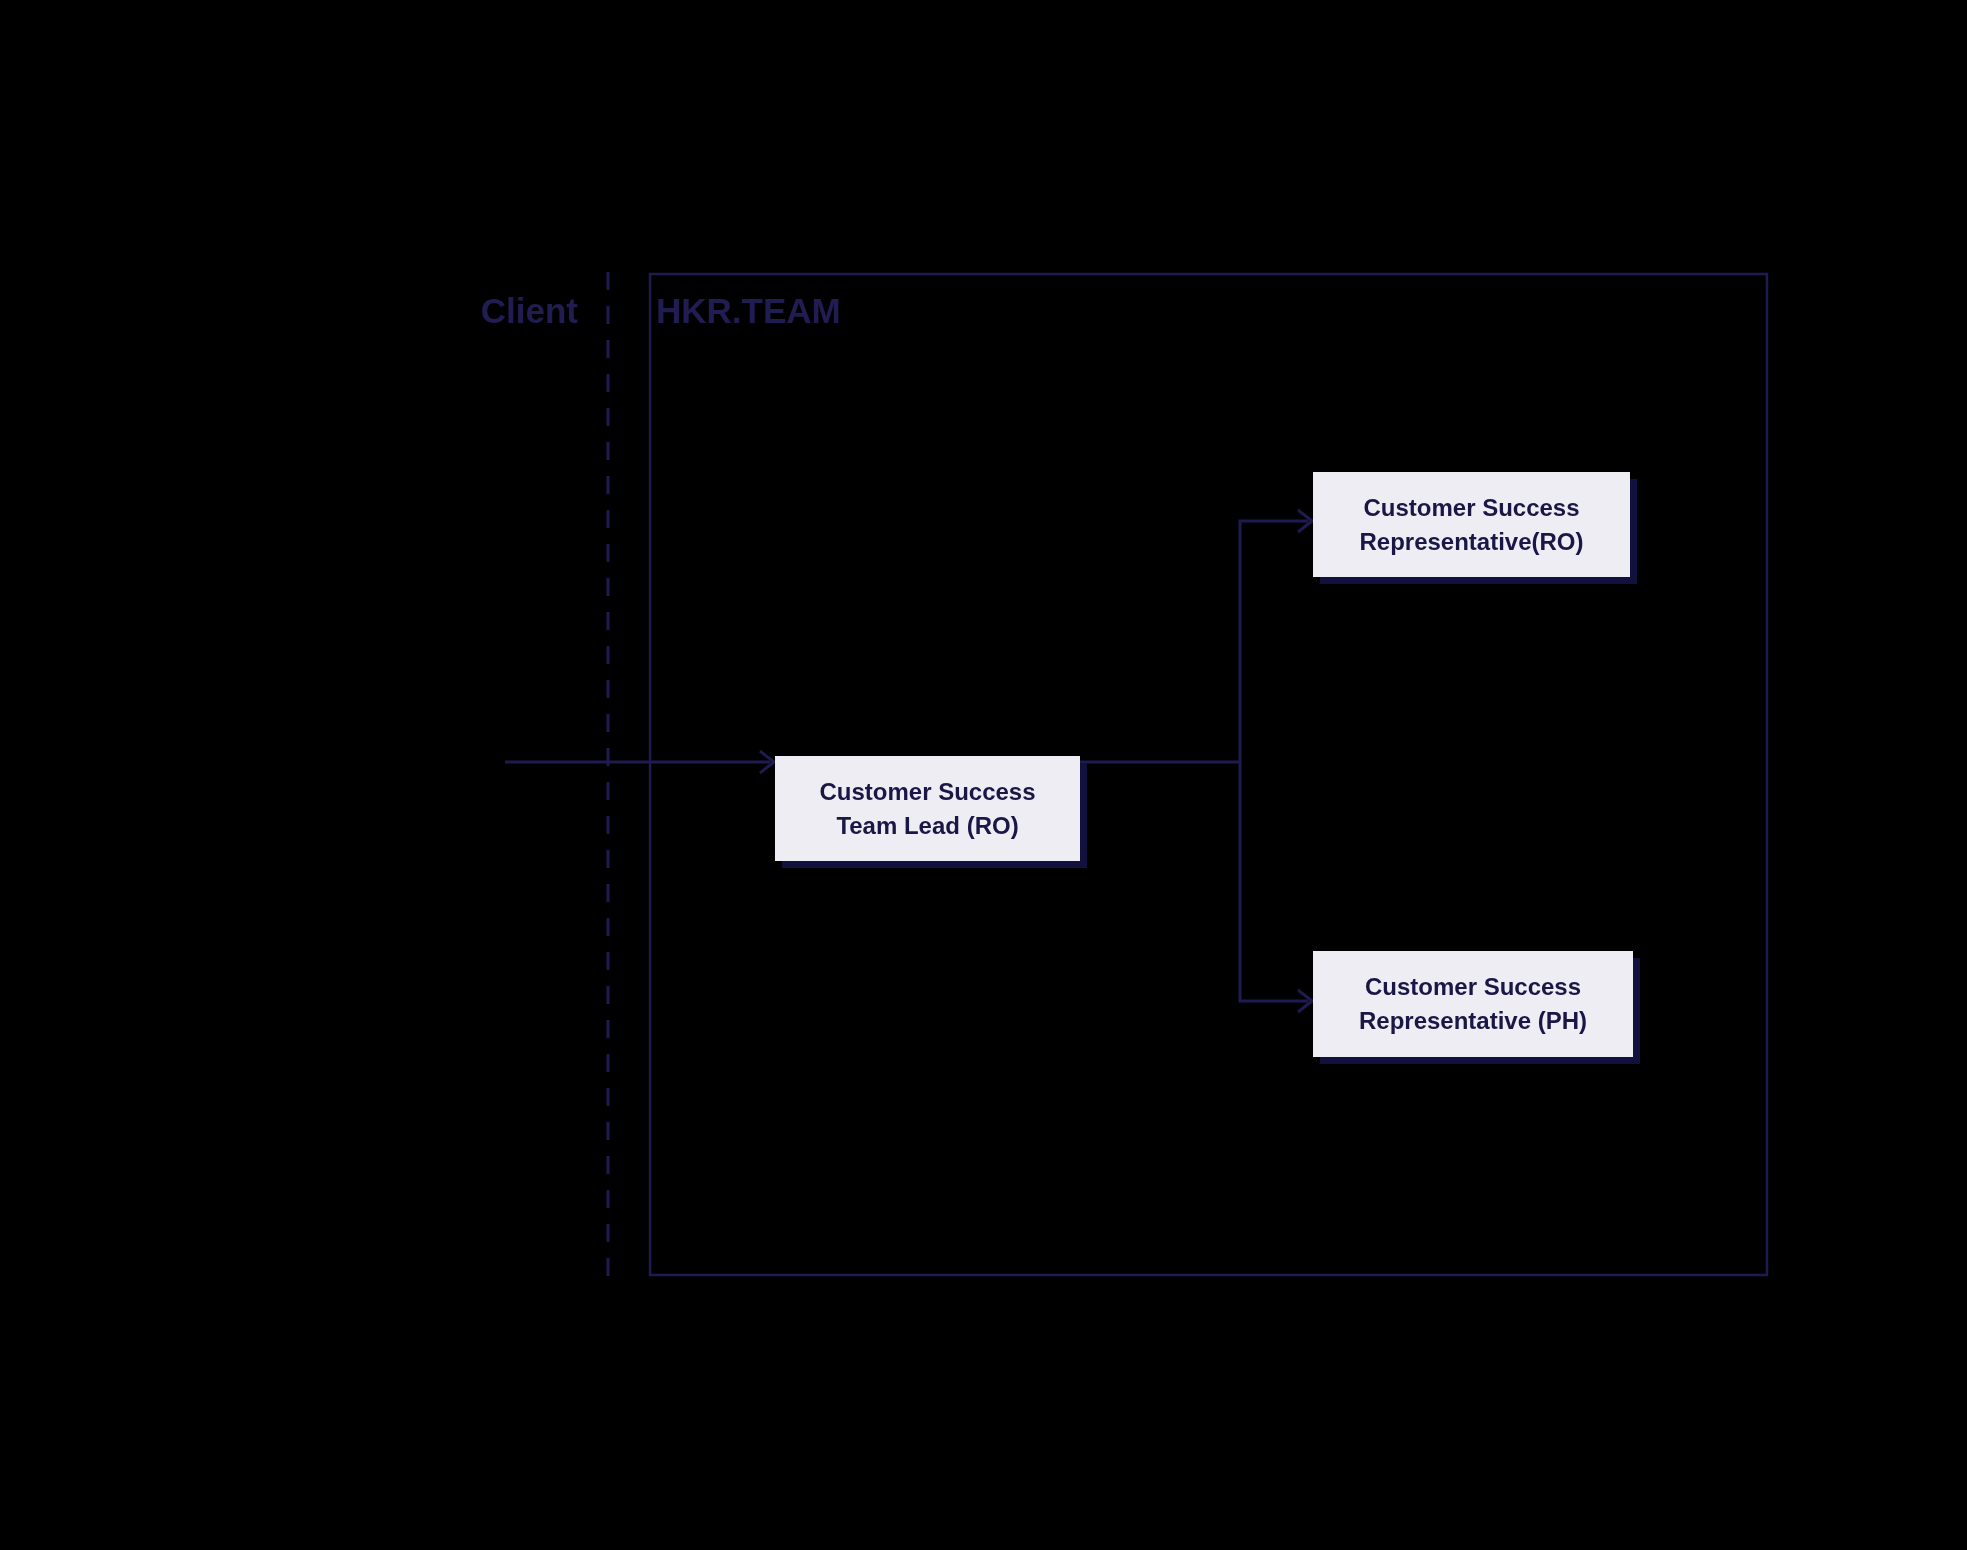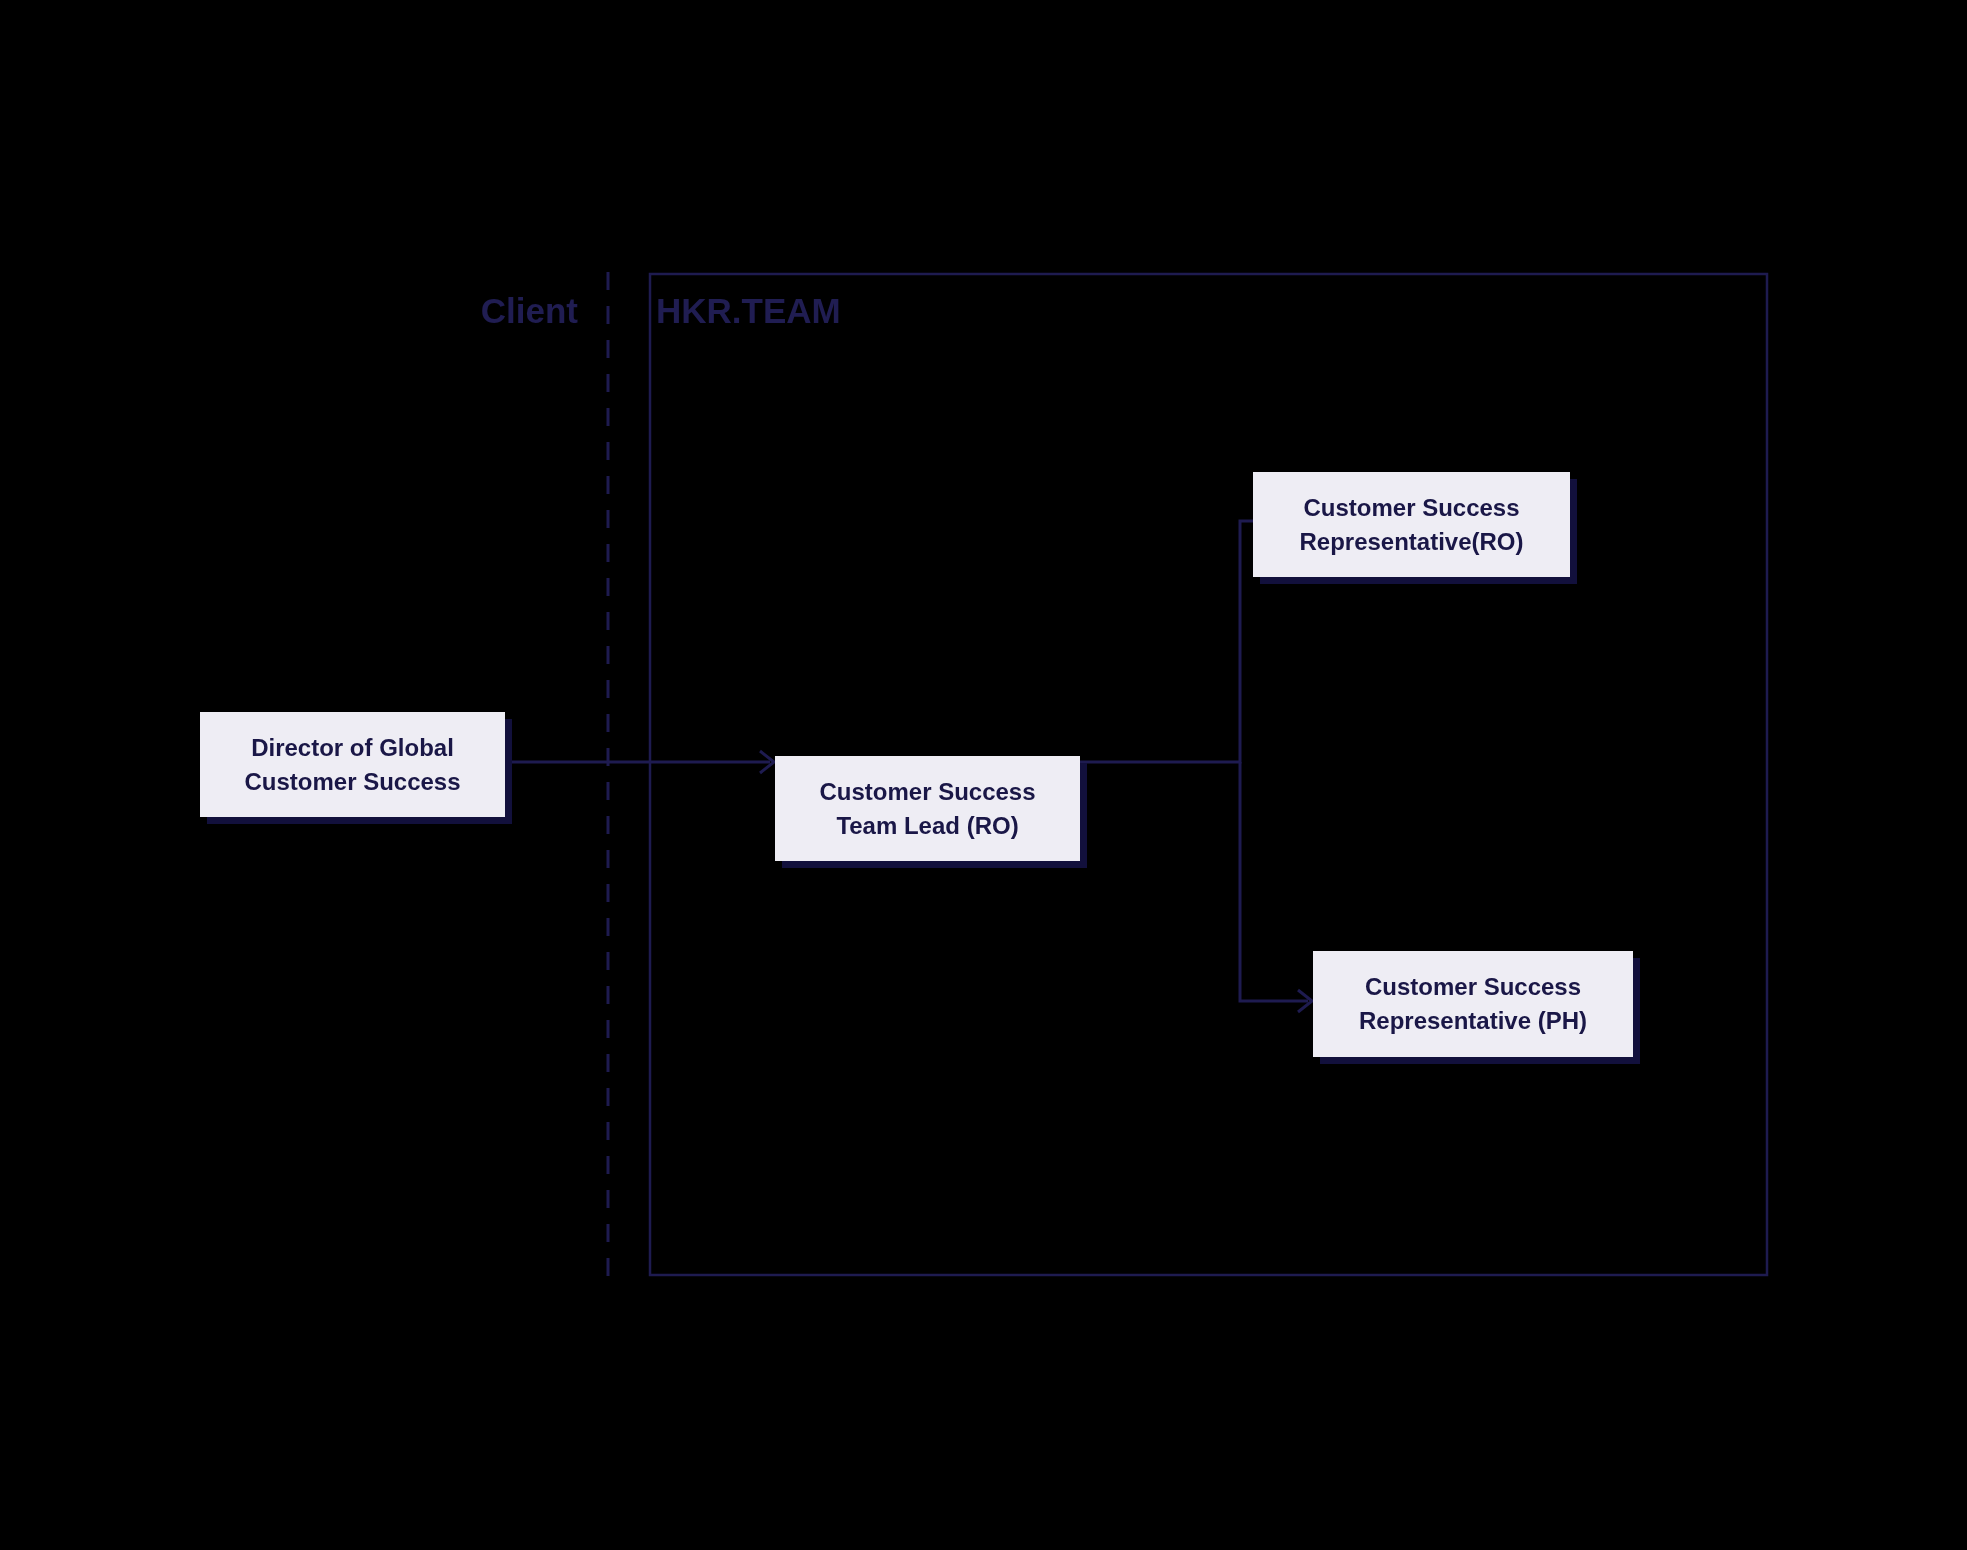--- a/index.html
+++ b/index.html
@@ -39,21 +39,21 @@
     background:var(--node-fill);
     box-shadow:7px 7px 0 0 var(--shadow);
     color:var(--node-text);
     font-size:24px;font-weight:700;line-height:34px;
     display:flex;align-items:center;justify-content:center;
     text-align:center;
     padding:0 22px;
   }
   .node.director{left:200px;top:712px;width:305px;height:105px;}
   .node.team-lead{left:775px;top:712px;width:305px;height:105px;margin-top:44px;}
-  .node.rep-ro{left:1253px;top:472px;width:317px;height:105px;}
+  .node.rep-ro{left:1313px;top:472px;width:317px;height:105px;}
   .node.rep-ph{left:1313px;top:951px;width:320px;height:106px;}
 </style>
 </head>
 <body>
 
 <div class="canvas">
 
   <svg class="connector-layer" viewBox="0 0 1967 1550" xmlns="http://www.w3.org/2000/svg" aria-hidden="true">
 
     <path class="divider" d="M 608 272 V 1277"></path>
@@ -67,23 +67,20 @@
     <path d="M 1298 510 L 1312 521 L 1298 532"></path>
 
     <path d="M 1240 762 V 1001 H 1308"></path>
     <path d="M 1298 990 L 1312 1001 L 1298 1012"></path>
   </svg>
 
   <div class="lane-label client">Client</div>
 
   <div class="lane-label team">HKR.TEAM</div>
 
-  <div class="node director">
-    <span>Director of Global Customer Success</span>
-  </div>
 
   <div class="node team-lead">
     <span>Customer Success Team Lead (RO)</span>
   </div>
 
   <div class="node rep-ro">
     <span>Customer Success Representative(RO)</span>
   </div>
 
   <div class="node rep-ph">

